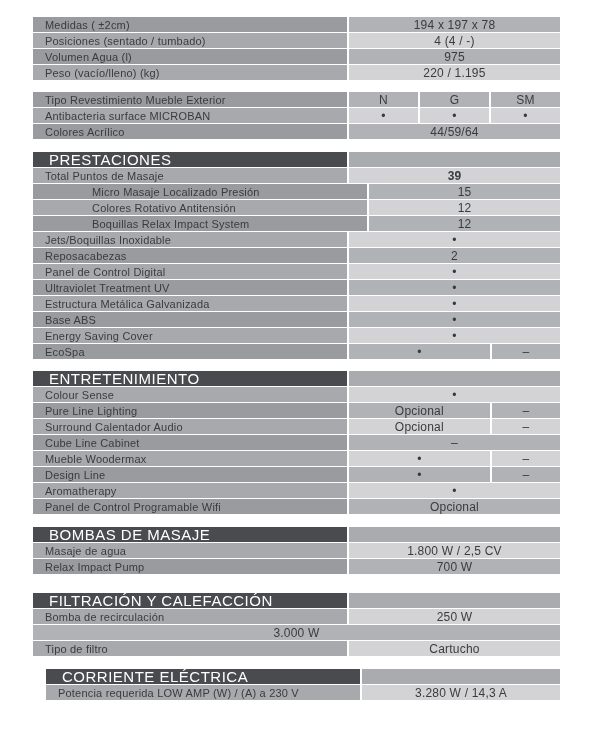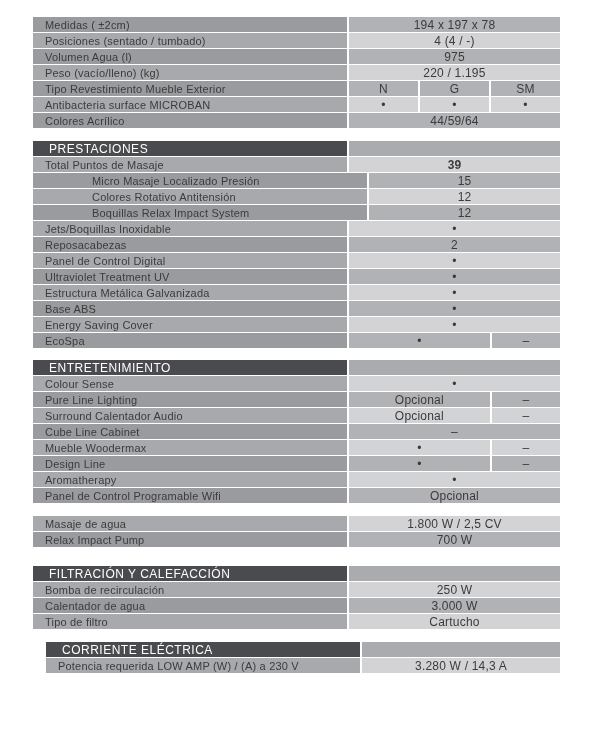--- a/index.html
+++ b/index.html
@@ -28,21 +28,21 @@
   .cellv.w2{flex:2.06;}
   .cellv.bold{font-weight:bold;}
   
   .row.m .label{background:#9a9b9e;}
   .row.m .cellv{background:#b1b2b5;}
   .row.l .label{background:#a8a9ac;}
   .row.l .cellv{background:#d3d3d5;}
   .row.h{height:15px;}
   .row.h .label{
     background:#4a4b4e;color:#ffffff;
-    font-size:12px;letter-spacing:.5px;padding-left:16px;width:298px;
+    font-size:15px;letter-spacing:.5px;padding-left:16px;width:298px;
   }
   .row.h .cellv{background:#aaabae;}
 </style>
 </head>
 <body>
 
 <div class="sheet">
   <div class="spec-table" id="spec-table">
       <div class="section" style="margin-top: 0px;">
         <div class="row m">
@@ -63,21 +63,21 @@
             <div class="cellv">975</div>
           </div>
         </div>
         <div class="row l">
           <div class="label">Peso (vacío/lleno) (kg)</div>
           <div class="vals">
             <div class="cellv">220 / 1.195</div>
           </div>
         </div>
       </div>
-      <div class="section" style="">
+      <div class="section" style="margin-top: 11px;">
         <div class="row m">
           <div class="label">Tipo Revestimiento Mueble Exterior</div>
           <div class="vals">
             <div class="cellv">N</div>
             <div class="cellv">G</div>
             <div class="cellv">SM</div>
           </div>
         </div>
         <div class="row l">
           <div class="label">Antibacteria surface MICROBAN</div>
@@ -229,20 +229,26 @@
           </div>
         </div>
         <div class="row m">
           <div class="label">Panel de Control Programable Wifi</div>
           <div class="vals">
             <div class="cellv">Opcional</div>
           </div>
         </div>
       </div>
       <div class="section" style="margin-top: 12px;">
+        <div class="row h">
+          <div class="label">BOMBAS DE MASAJE</div>
+          <div class="vals">
+            <div class="cellv"></div>
+          </div>
+        </div>
         <div class="row l">
           <div class="label">Masaje de agua</div>
           <div class="vals">
             <div class="cellv">1.800 W / 2,5 CV</div>
           </div>
         </div>
         <div class="row m">
           <div class="label">Relax Impact Pump</div>
           <div class="vals">
             <div class="cellv">700 W</div>
@@ -256,21 +262,20 @@
             <div class="cellv"></div>
           </div>
         </div>
         <div class="row l">
           <div class="label">Bomba de recirculación</div>
           <div class="vals">
             <div class="cellv">250 W</div>
           </div>
         </div>
         <div class="row m">
-          <div class="label">Calentador de agua</div>
           <div class="vals">
             <div class="cellv">3.000 W</div>
           </div>
         </div>
         <div class="row l">
           <div class="label">Tipo de filtro</div>
           <div class="vals">
             <div class="cellv">Cartucho</div>
           </div>
         </div>

